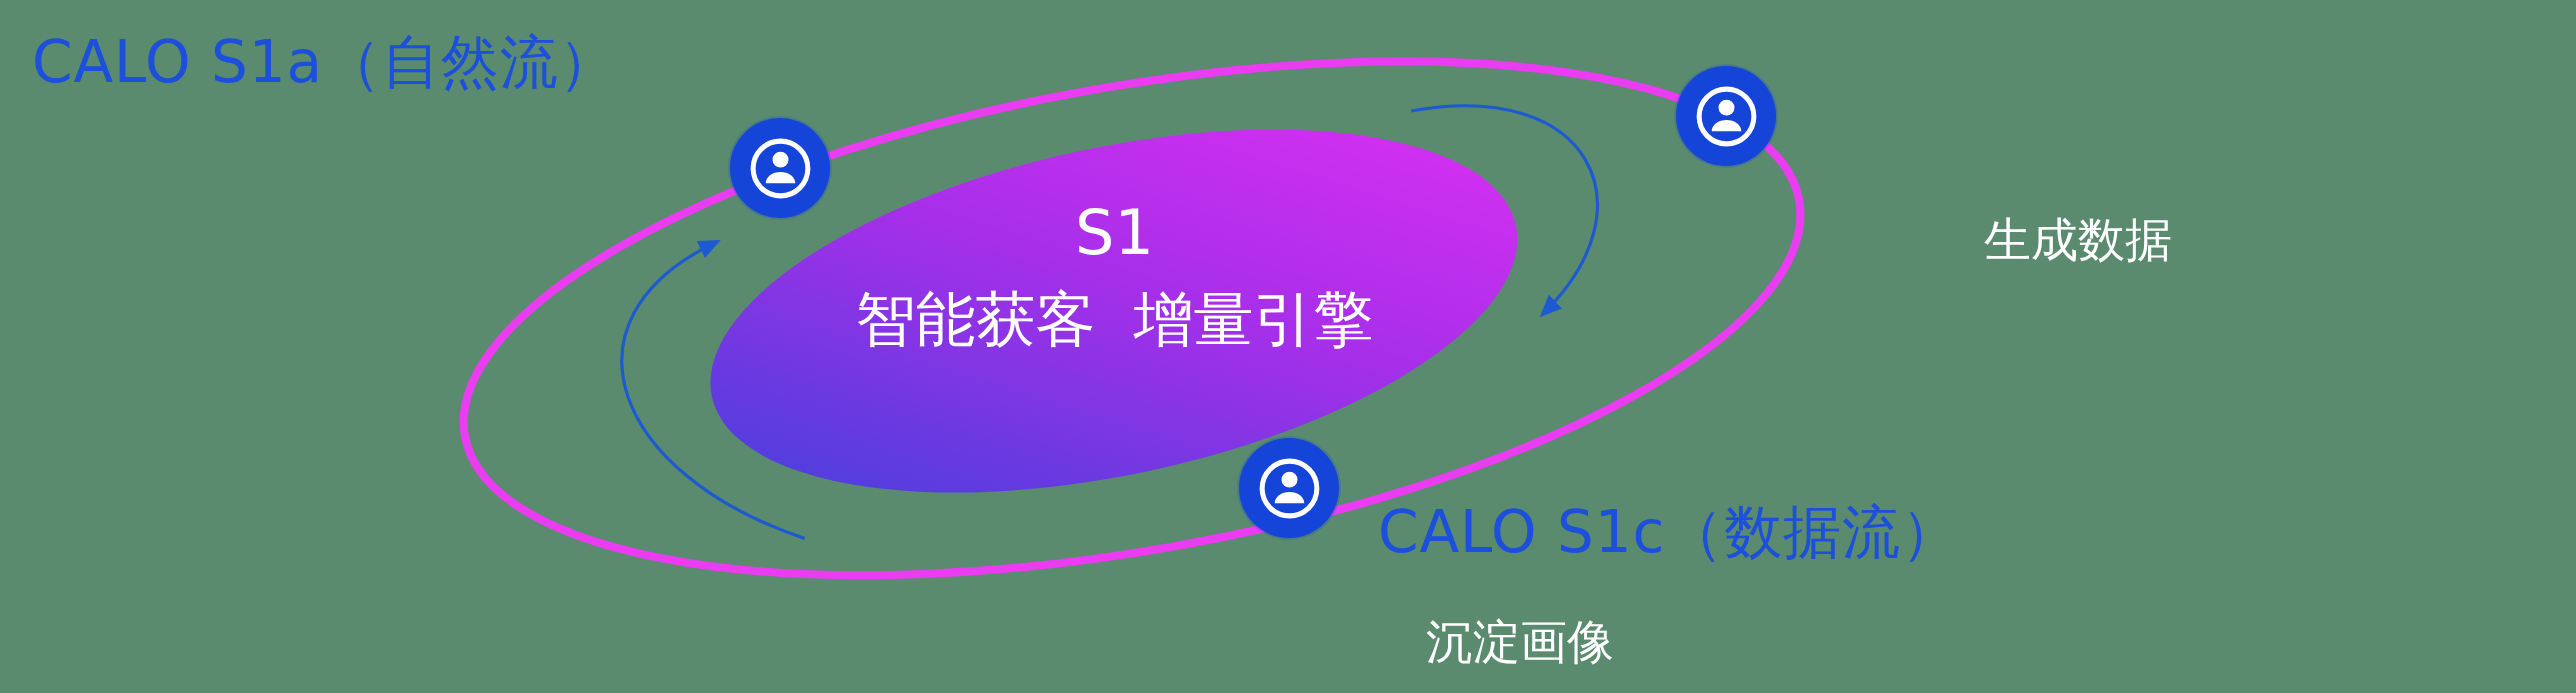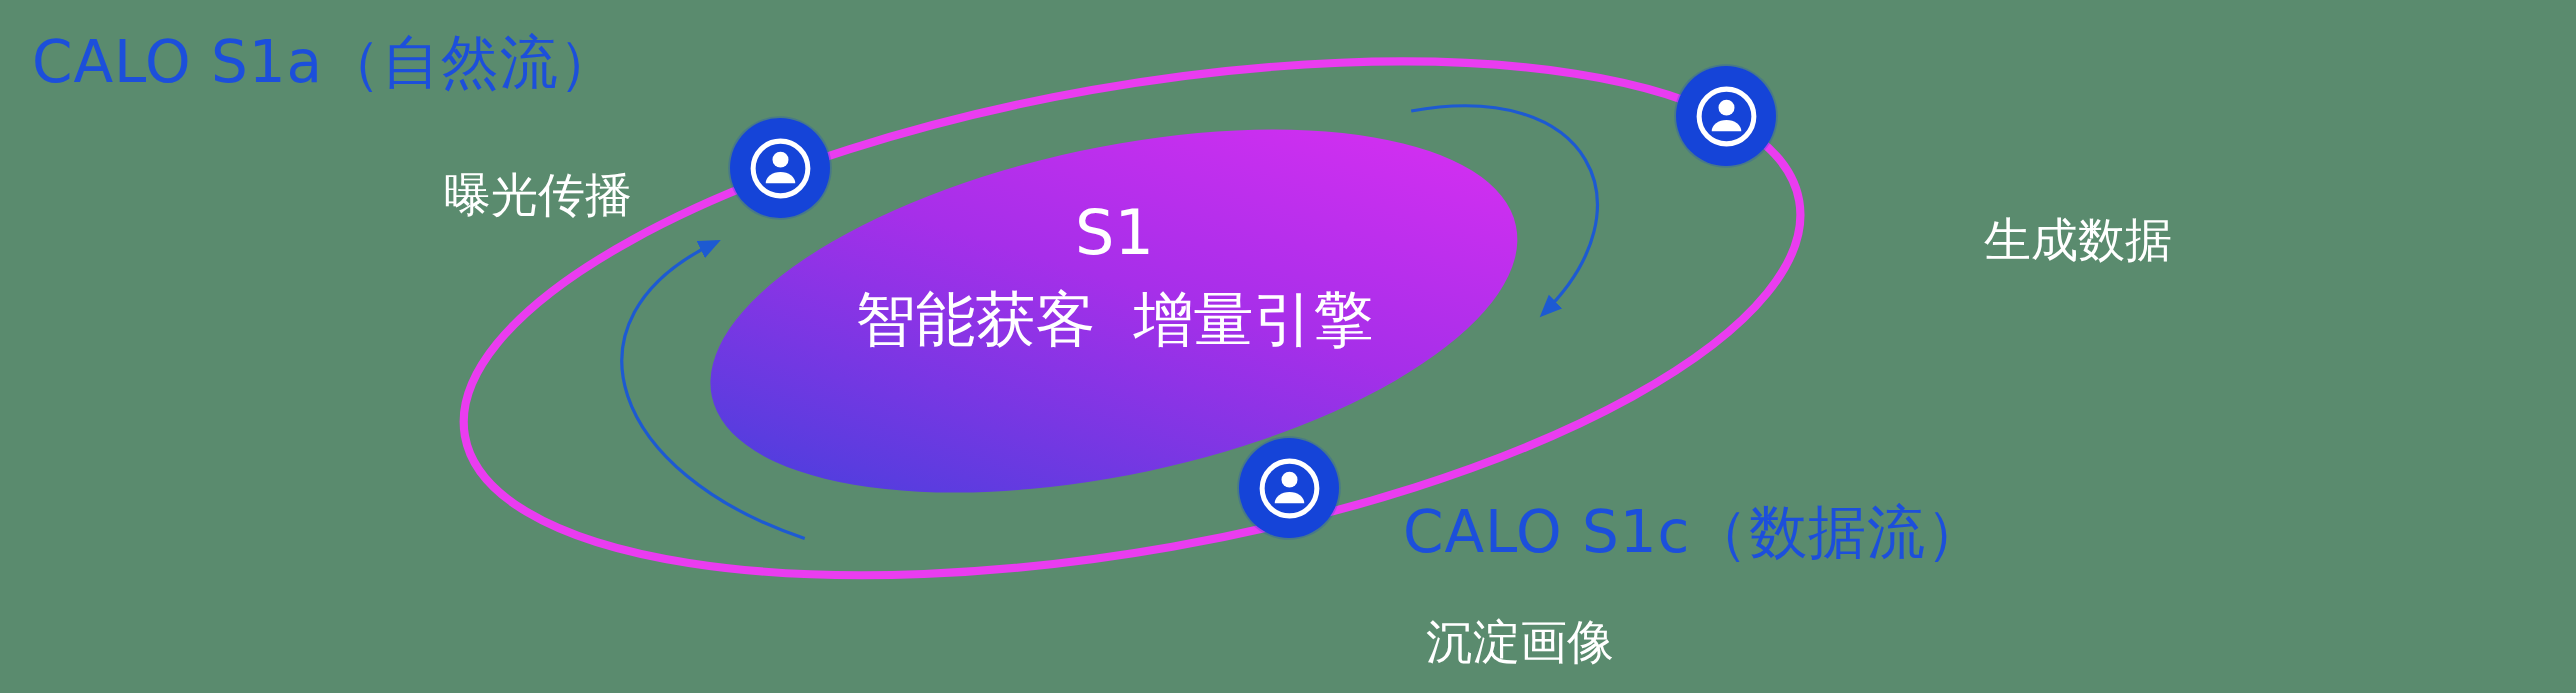--- a/index.html
+++ b/index.html
@@ -116,35 +116,34 @@
   </div>
 
   <div class="node" style="left:730px; top:118px;">
     <svg viewBox="0 0 48 48">
       <circle cx="24" cy="24" r="18.5" fill="none" stroke="#ffffff" stroke-width="3.4"></circle>
       <circle cx="24" cy="18" r="5.4" fill="#ffffff"></circle>
       <path d="M14 34 a10 7.6 0 0 1 20 0 z" fill="#ffffff"></path>
     </svg>
   </div>
   <div class="label-blue" style="left:32px; top:23.6px;">CALO S1a（自然流）</div>
-  <div class="label-white" style="left:444px; top:164px;">曝光传播</div>
 
   <div class="node" style="left:1676px; top:66px;">
     <svg viewBox="0 0 48 48">
       <circle cx="24" cy="24" r="18.5" fill="none" stroke="#ffffff" stroke-width="3.4"></circle>
       <circle cx="24" cy="18" r="5.4" fill="#ffffff"></circle>
       <path d="M14 34 a10 7.6 0 0 1 20 0 z" fill="#ffffff"></path>
     </svg>
   </div>
   <div class="label-white" style="left:1960px; top:209px;margin-left:24px;">生成数据</div>
 
   <div class="node" style="left:1239px; top:438px;">
     <svg viewBox="0 0 48 48">
       <circle cx="24" cy="24" r="18.5" fill="none" stroke="#ffffff" stroke-width="3.4"></circle>
       <circle cx="24" cy="18" r="5.4" fill="#ffffff"></circle>
       <path d="M14 34 a10 7.6 0 0 1 20 0 z" fill="#ffffff"></path>
     </svg>
   </div>
-  <div class="label-blue" style="left:1378px; top:494px;margin-left:25px;">CALO S1c（数据流）</div>
+  <div class="label-blue" style="left:1378px; top:494px;">CALO S1c（数据流）</div>
   <div class="label-white" style="left:1426px; top:611px;text-align:right;">沉淀画像</div>
 
 </div>
 
 
 </body></html>

